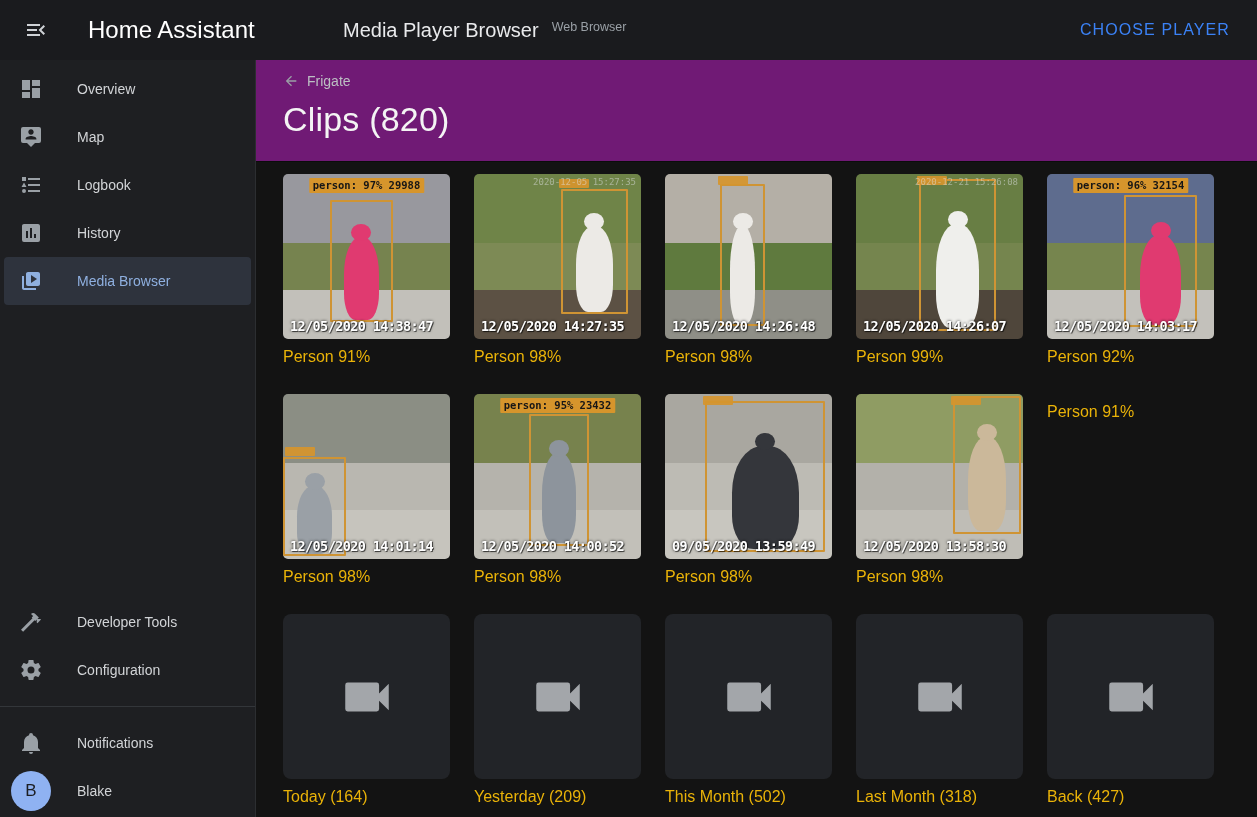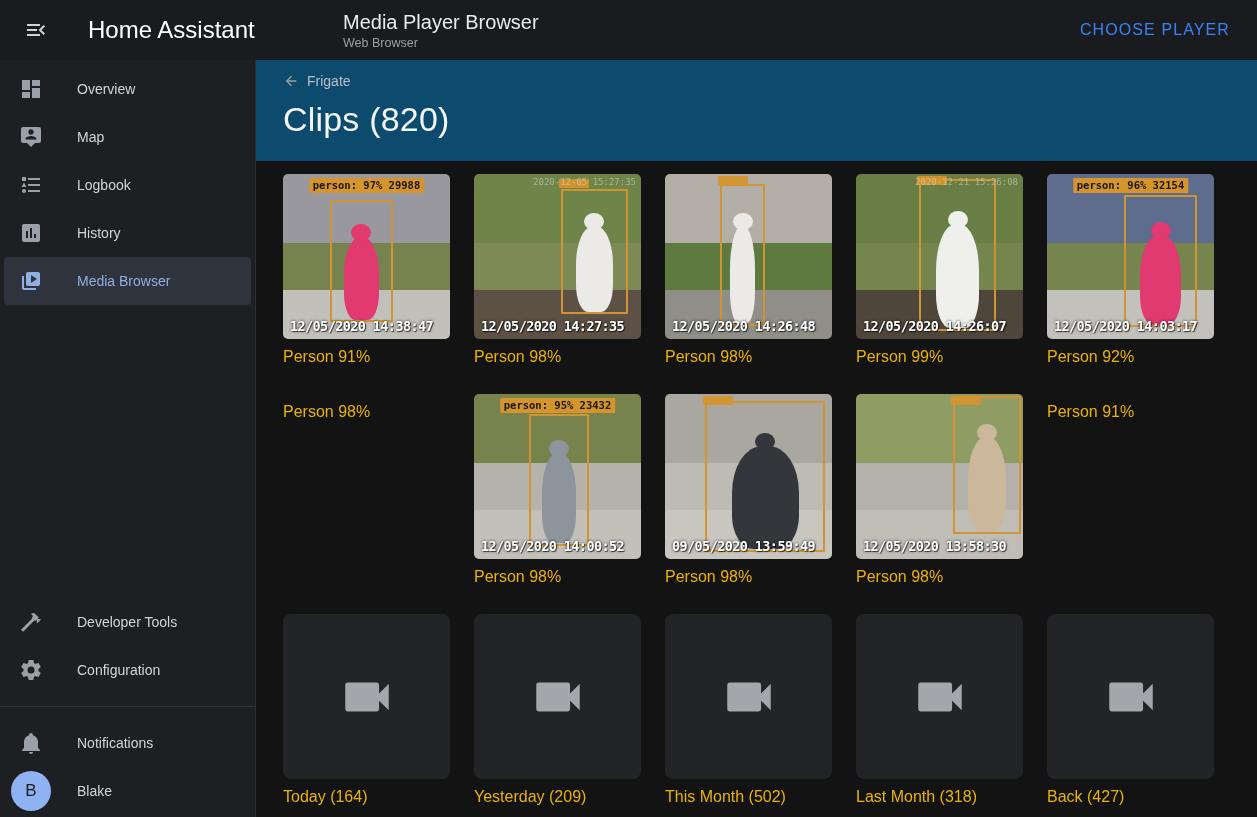--- a/index.html
+++ b/index.html
@@ -8,21 +8,21 @@
        font-family:"Liberation Sans",sans-serif;color:#e8eaed;background:#131313;}
 
   
   .topbar{height:60px;flex:none;display:flex;background:#1a1b1e;}
   .topbar-left{width:256px;flex:none;display:flex;align-items:center;padding-left:12px;}
   .menu-btn{width:48px;height:48px;border:none;background:transparent;display:flex;
             align-items:center;justify-content:center;cursor:pointer;border-radius:50%;padding:0;}
   .menu-btn svg{width:24px;height:24px;fill:#cfd2d6;}
   .sidebar-title{font-size:24px;font-weight:400;color:#fff;margin-left:28px;white-space:nowrap;}
   .topbar-main{flex:1;display:flex;align-items:center;padding-left:87px;min-width:0;}
-  .tb-titles{display:flex;flex-direction:column;line-height:1.2;}
+  .tb-titles{display:flex;flex-direction:row;line-height:1.2;gap:13px;}
   .tb-title{font-size:20px;font-weight:400;color:#e9eaec;}
   .tb-subtitle{font-size:12.5px;color:#9aa0a6;margin-top:2px;}
   .choose-player{margin-left:auto;margin-right:21px;background:transparent;border:none;cursor:pointer;
                  font-family:inherit;font-size:16px;font-weight:500;letter-spacing:1.1px;color:#3b82f6;}
 
   
   .body{flex:1;display:flex;min-height:0;}
 
   
   .sidebar{width:256px;flex:none;background:#1e1f22;border-right:1px solid #2c2e31;
@@ -37,21 +37,21 @@
   .sidebar-bottom{margin-top:auto;}
   .sidebar-divider{height:1px;background:#33363a;margin:12px 0;}
   .user-item{height:48px;display:flex;align-items:center;margin:0 4px;padding-left:7px;
              border-radius:4px;cursor:pointer;font-size:14px;font-weight:500;color:#d2d4d7;}
   .avatar{width:40px;height:40px;border-radius:50%;background:#8fb2f2;color:#1c1e22;
           display:flex;align-items:center;justify-content:center;font-size:17px;font-weight:400;flex:none;}
   .user-item .nav-label{margin-left:26px;}
 
   
   .main{flex:1;display:flex;flex-direction:column;min-width:0;background:#131313;}
-  .page-header{height:101px;flex:none;background:#0c4a6e;padding:13px 0 16px 27px;
+  .page-header{height:101px;flex:none;background:#701a75;padding:13px 0 16px 27px;
                box-shadow:0 1px 0 rgba(0,0,0,.35);}
   .breadcrumb{display:inline-flex;align-items:center;gap:8px;cursor:pointer;color:#bcbfc3;font-size:14px;}
   .breadcrumb svg{width:16px;height:16px;fill:#9aa0a6;}
   .page-title{margin:7px 0 0 0;font-size:34px;font-weight:400;color:#f4f4f4;letter-spacing:.2px;}
 
   
   .grid{padding:13px 40px 20px 27px;display:grid;grid-template-columns:repeat(5,167px);
         column-gap:24px;row-gap:28px;overflow:hidden;}
   .tile{cursor:pointer;}
   .thumb{width:167px;height:165px;border-radius:5px;position:relative;overflow:hidden;background:#2a2c2f;}
@@ -238,20 +238,26 @@
     <div class="thumb" style="background: linear-gradient(rgb(94, 108, 142) 0%, rgb(94, 108, 142) 42%, rgb(118, 133, 78) 42%, rgb(118, 133, 78) 70%, rgb(195, 193, 187) 70%, rgb(195, 193, 187) 100%);">
       <div class="bbox" style="left: 46%; top: 13%; width: 44%; height: 80%;"></div>
       <div class="figure" style="left: 55.68%; top: 37%; width: 24.64%; height: 54.4%; background: rgb(224, 58, 112);"></div>
       <div class="ts">12/05/2020 14:03:17</div>
     <div class="chip">person: 96% 32154</div>
             </div>
     <div class="caption">Person 92%</div>
   </div>
 
   <div class="tile">
+    <div class="thumb" style="background: linear-gradient(rgb(139, 142, 132) 0%, rgb(139, 142, 132) 42%, rgb(185, 183, 176) 42%, rgb(185, 183, 176) 70%, rgb(198, 196, 189) 70%, rgb(198, 196, 189) 100%);">
+      <div class="bbox" style="left: 0%; top: 38%; width: 38%; height: 60%;"></div>
+      <div class="figure" style="left: 8.36%; top: 56%; width: 21.28%; height: 40.8%; background: rgb(154, 160, 166);"></div>
+      <div class="ts">12/05/2020 14:01:14</div>
+    <div class="mini-chip" style="left: 2px; top: 52.7px;"></div>
+            </div>
     <div class="caption">Person 98%</div>
   </div>
 
   <div class="tile">
     <div class="thumb" style="background: linear-gradient(rgb(119, 130, 77) 0%, rgb(119, 130, 77) 42%, rgb(181, 179, 172) 42%, rgb(181, 179, 172) 70%, rgb(194, 192, 185) 70%, rgb(194, 192, 185) 100%);">
       <div class="bbox" style="left: 33%; top: 12%; width: 36%; height: 80%;"></div>
       <div class="figure" style="left: 40.92%; top: 36%; width: 20.16%; height: 54.4%; background: rgb(141, 148, 156);"></div>
       <div class="ts">12/05/2020 14:00:52</div>
     <div class="chip">person: 95% 23432</div>
             </div>

